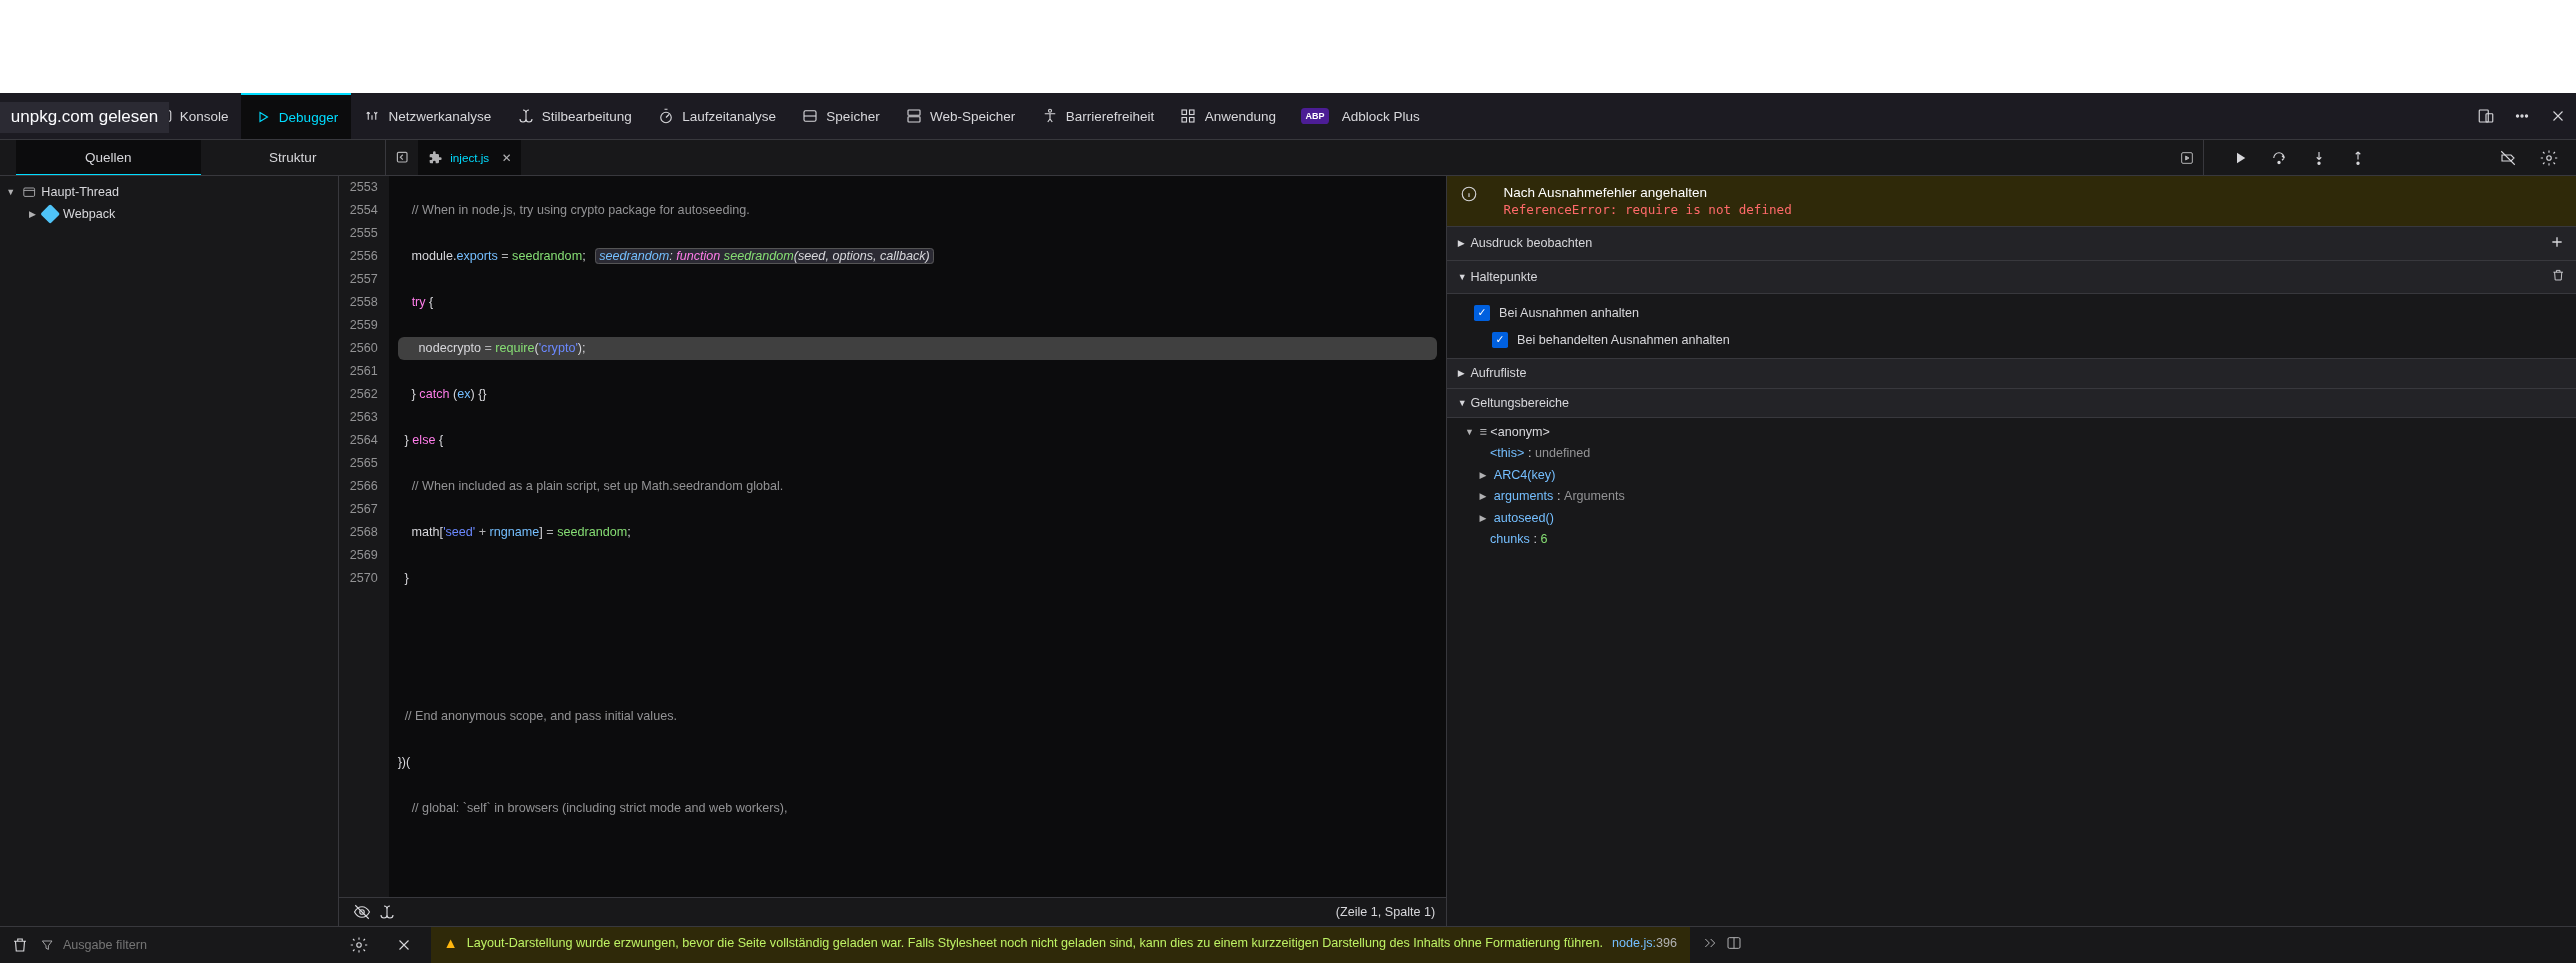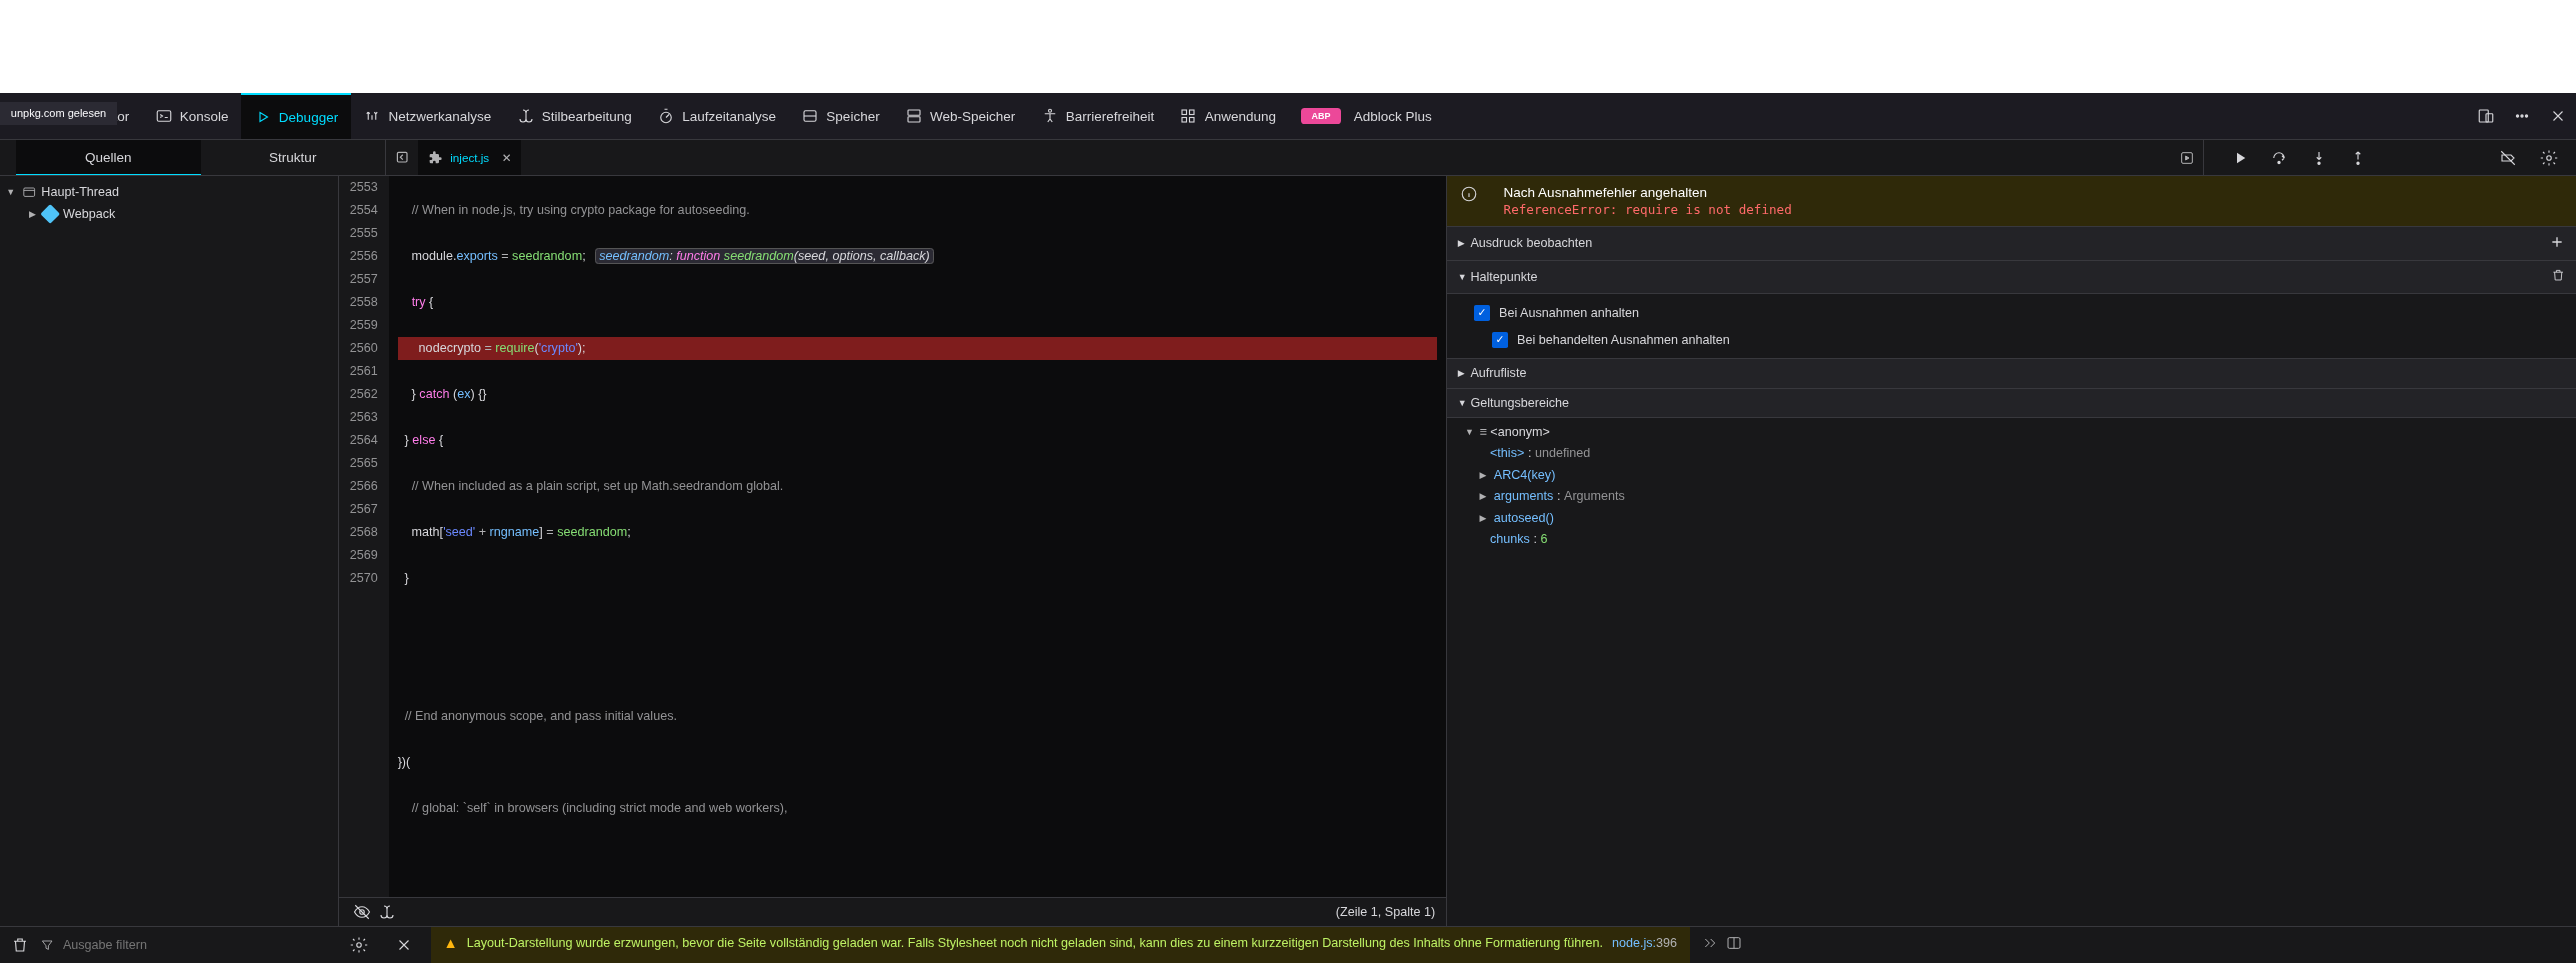--- a/index.html
+++ b/index.html
@@ -1,32 +1,32 @@
 <!DOCTYPE html>
 <html style="font-size:14.4px"><head>
 <meta charset="utf-8">
 <style>
   * { box-sizing: border-box; margin: 0; padding: 0; font-family: -apple-system, BlinkMacSystemFont, "Segoe UI", sans-serif; }
   body { background: #0c0c0c; color: #d7d7db; font-size: 11.7px; width: 2576px; height: 963px; overflow: hidden; }
   
   .top-blank { height: 93px; background: #fff; position: relative; }
-  .tooltip { position: absolute; left: 0; top: 102px; background: #2b2a33; color: #fbfbfe; padding: 5.4px 10.8px; font-size: 11px; z-index: 10; }
+  .tooltip { position: absolute; left: 0; top: 102px; background: #2b2a33; color: #fbfbfe; padding: 5.4px 10.8px; font-size: 17px; z-index: 10; }
   
   .app { position: absolute; top: 93px; left: 0; right: 0; bottom: 0; display: flex; flex-direction: column; transform-origin: top left; }
   
   
   .main-toolbar { display: flex; align-items: center; height: 47px; background: #1c1b22; border-bottom: 0.9px solid #38383d; }
   .tool-btn { display: flex; align-items: center; gap: 7.2px; padding: 0 12.6px; height: 100%; color: #d7d7db; cursor: pointer; white-space: nowrap; font-size: 13.5px; }
   .tool-btn.active { border-top: 2.7px solid #0df; color: #0df; background: #0c0c0d; }
   .tool-btn.active svg { stroke: #0df; }
   .tool-btn svg { width: 18px; height: 18px; stroke: #d7d7db; fill: none; stroke-width: 1.5; }
   .spacer { flex: 1; }
   .icon-btn { display: flex; align-items: center; justify-content: center; width: 36px; height: 100%; cursor: pointer; }
   .icon-btn svg { width: 18px; height: 18px; stroke: #d7d7db; fill: none; stroke-width: 1.5; }
-  .abp-badge { background: #ec4899; color: #fff; border-radius: 3.6px; width: 40px; height: 16px; font-size: 9px; font-weight: bold; display: flex; align-items: center; justify-content: center; margin-right: 5.4px; }
+  .abp-badge { background: #4c1d95; color: #fff; border-radius: 3.6px; width: 28px; height: 16px; font-size: 9px; font-weight: bold; display: flex; align-items: center; justify-content: center; margin-right: 5.4px; }
   
   
   .subrow { display: flex; height: 36px; background: #18181a; border-bottom: 0.9px solid #38383d; }
   .left-tabs { display: flex; width: 370px; border-right: 0.9px solid #38383d; margin-left: 16px; }
   .left-tab { flex: 1; display: flex; align-items: center; justify-content: center; cursor: pointer; font-size: 13.5px; }
   .left-tab.active { background: #0c0c0d; border-bottom: 1.8px solid #0df; }
   
   .file-tabs { display: flex; align-items: center; flex: 1; }
   .nav-btn { width: 32px; height: 100%; display: flex; align-items: center; justify-content: center; cursor: pointer; }
   .file-tab { display: flex; align-items: center; gap: 7.2px; padding: 0 9px; height: 100%; background: #0c0c0d; color:#00ddff; }
@@ -43,21 +43,21 @@
   .tree-item { display: flex; align-items: center; padding: 3.6px 5.4px; gap: 5.4px; cursor: pointer; font-size: 12.6px; }
   .tree-item .arrow { width: 10.8px; text-align:center; font-size:9px; color:#b1b1b3;}
   .tree-item.indent1 { padding-left: 27px; }
   .wp-icon { width:14.4px; height:14.4px; background:#4fc3f7; border-radius:1.8px; transform: rotate(45deg); }
   
   .editor { flex: 1; display: flex; flex-direction: column; background: #0c0c0d; min-width:0; }
   .code-area { flex: 1; overflow: hidden; display: flex; font-family: Menlo, Consolas, monospace; font-size: 12.6px; line-height: 23px; }
   .gutter { background: #18181a; color: #939395; text-align: right; padding: 0 10.8px; user-select: none; }
   .code { flex: 1; white-space: pre; position: relative; padding: 0 9px; }
   .code-line { display: block; height: 23px; }
-  .hl-paused { background: #7f1d1d; }
+  .hl-paused { background: #404040; border-radius: 6px; }
   .tooltip-inline { background:#2b2a33; border:0.9px solid #555; border-radius:3.6px; margin-left:9px; font-style:italic; padding:0 3.6px; }
   
   .kw { color: #ff7de9; }
   .fn { color: #86de74; }
   .str { color: #6b89ff; }
   .cm { color: #939395; }
   .op { color: #b1b1b3; }
   .prop { color: #75bfff; }
   .param { color: #d7d7db;}
   

